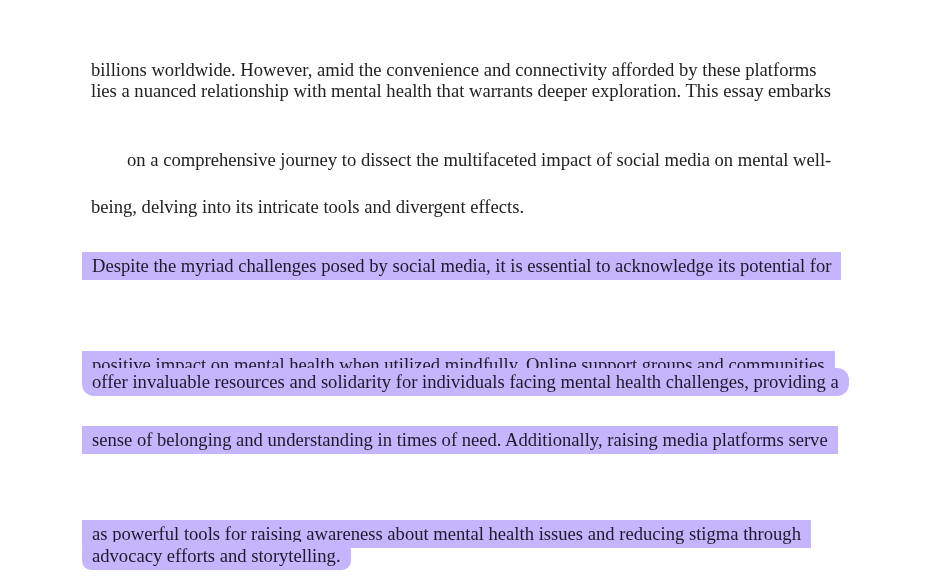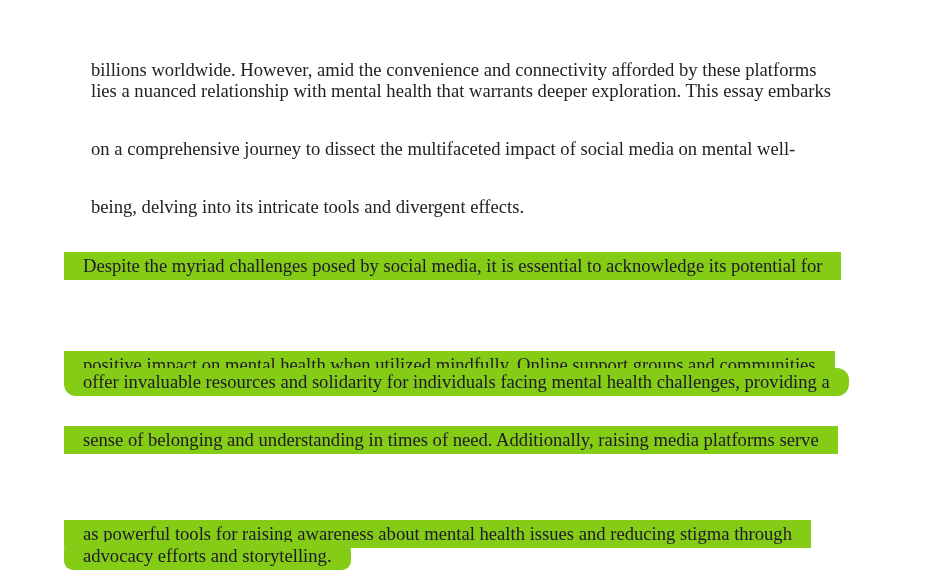--- a/index.html
+++ b/index.html
@@ -9,34 +9,34 @@
     position: absolute;
     left: 91px;
     font-family: "Liberation Serif", serif;
     font-size: 18.6px;
     line-height: 28px;
     color: #222222;
     white-space: nowrap;
     letter-spacing: 0px;
   }
   .hl {
-    left: 64px;
-    padding: 0 19px;
-    background: #84cc16;
+    left: 82px;
+    padding: 0 10px;
+    background: #c4b5fd;
     color: #1f1a2a;
   }
 </style>
 </head>
 <body>
 
 <div class="page">
   <div>
     <div class="line" style="top:32px;margin-top:24px;">billions worldwide. However, amid the convenience and connectivity afforded by these platforms</div>
     <div class="line" style="top:77px;">lies a nuanced relationship with mental health that warrants deeper exploration. This essay embarks</div>
-    <div class="line" style="top:135px;">on a comprehensive journey to dissect the multifaceted impact of social media on mental well-</div>
+    <div class="line" style="top:146px;margin-left:36px;">on a comprehensive journey to dissect the multifaceted impact of social media on mental well-</div>
     <div class="line" style="top:193px;">being, delving into its intricate tools and divergent effects.</div>
   </div>
 
   <div>
     <div class="line hl" style="top:252px;">Despite the myriad challenges posed by social media, it is essential to acknowledge its potential for</div>
     <div class="line hl" style="top:310px;margin-top:41px;">positive impact on mental health when utilized mindfully. Online support groups and communities</div>
     <div class="line hl" style="top:368px;border-radius:12px;">offer invaluable resources and solidarity for individuals facing mental health challenges, providing a</div>
     <div class="line hl" style="top:426px;">sense of belonging and understanding in times of need. Additionally, raising media platforms serve</div>
     <div class="line hl" style="top:484px;margin-top:36px;">as powerful tools for raising awareness about mental health issues and reducing stigma through</div>
     <div class="line hl" style="top:542px;border-radius:9px;">advocacy efforts and storytelling.</div>

